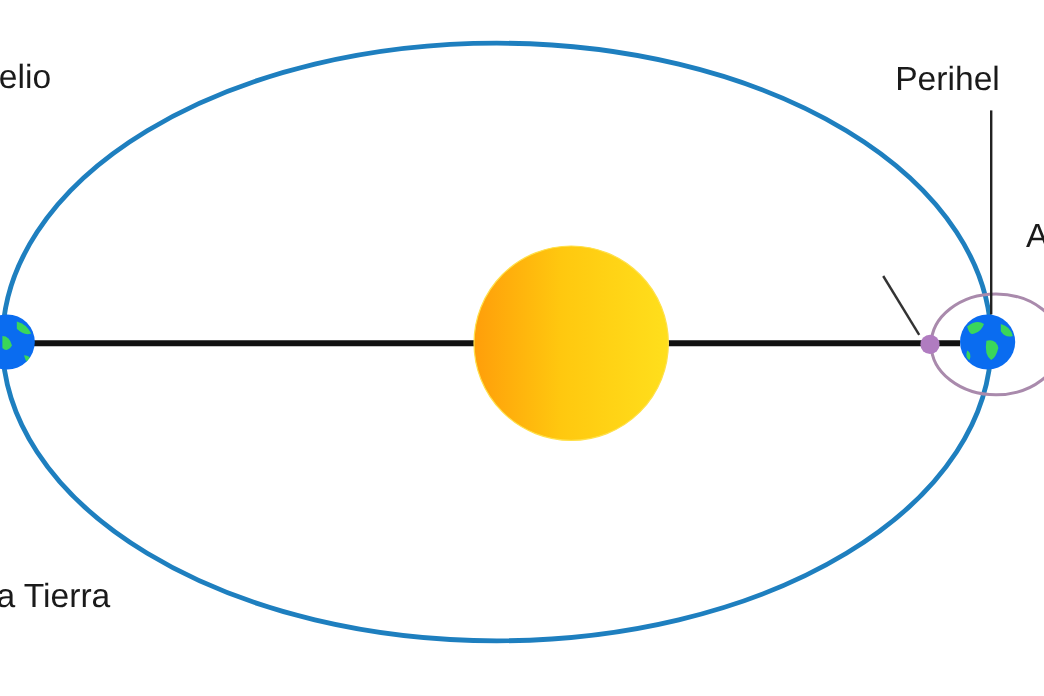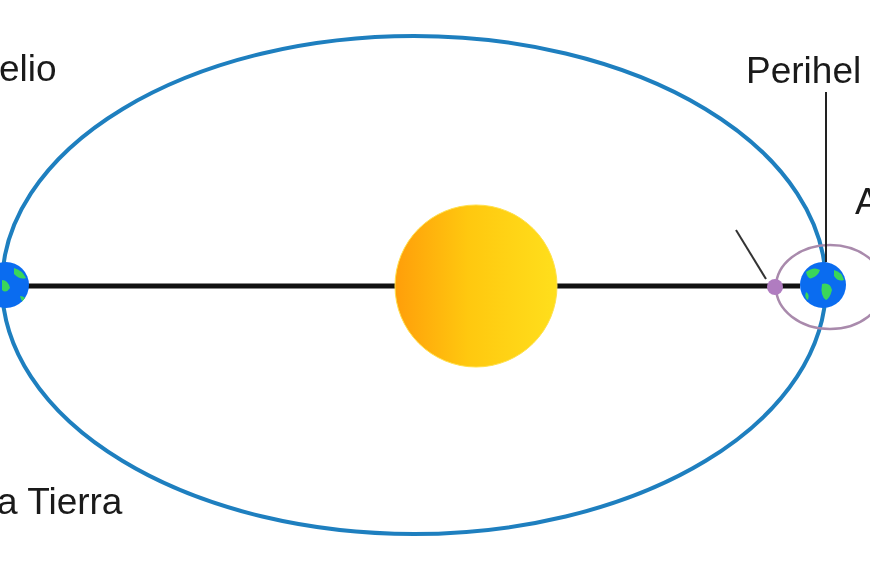--- a/index.html
+++ b/index.html
@@ -1,18 +1,18 @@
 <!DOCTYPE html>
 <html><head>
 <meta charset="utf-8">
 <style>
   html, body { margin:0; padding:0; background:#ffffff; }
   body { width:870px; height:580px; overflow:hidden; position:relative; font-family:"Liberation Sans", sans-serif; }
   #stage { position:absolute; left:0; top:0; width:870px; height:580px; }
-  .label { position:absolute; color:#1a1a1a; font-family:"Liberation Sans", sans-serif; font-size:37px; line-height:1; white-space:nowrap; }
+  .label { position:absolute; color:#1a1a1a; font-family:"Liberation Sans", sans-serif; font-size:28px; line-height:1; white-space:nowrap; }
 </style>
 </head>
 <body>
 
 <div id="stage">
   <svg width="870" height="580" viewBox="0 0 870 580">
     <defs>
       <linearGradient id="sunGrad" x1="0" y1="0" x2="1" y2="0">
         <stop offset="0" stop-color="#ff9e0a"></stop>
         <stop offset="0.45" stop-color="#ffc80f"></stop>

